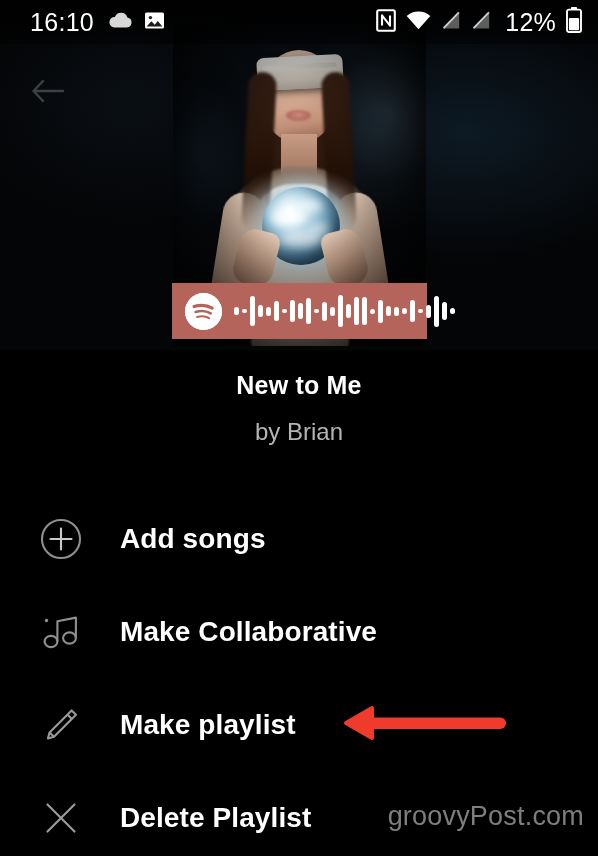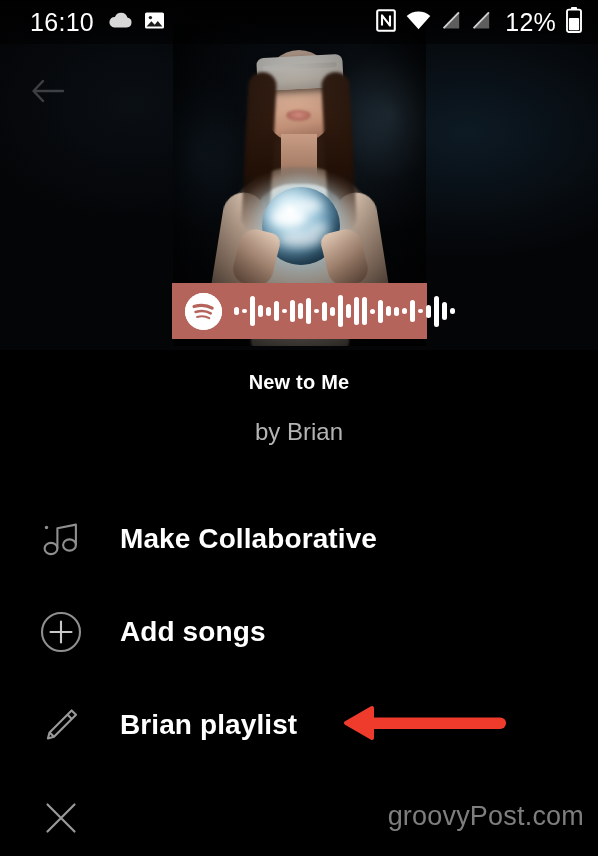--- a/index.html
+++ b/index.html
@@ -229,21 +229,21 @@
     margin-right:12px;
   }
   .bars { display:flex; align-items:center; gap:3px; height:40px; }
   .bar { width:5px; background:#fff; border-radius:2.5px; }
 
   
   .playlist-title {
     position:absolute; top:371px; left:0; width:598px;
     text-align:center;
     color:#ffffff;
-    font-size:20px; font-weight:700;
+    font-size:25px; font-weight:700;
     letter-spacing:0.2px;
   }
   .playlist-owner {
     position:absolute; top:418px; left:0; width:598px;
     text-align:center;
     color:#b4b4b4;
     font-size:24px; font-weight:400;
   }
 
   
@@ -424,56 +424,57 @@
   </div>
 
   <div class="playlist-title">New to Me</div>
   <div class="playlist-owner">by Brian</div>
 
   <div class="menu">
 
     <div class="menu-item">
       <span class="menu-icon">
         <svg width="44" height="44" viewBox="0 0 44 44">
+          <circle cx="22" cy="22" r="19" fill="none" stroke="#8f8f8f" stroke-width="2.1"></circle>
+          <path d="M22 11.5v21M11.5 22h21" stroke="#c9c9c9" stroke-width="2.1" stroke-linecap="round"></path>
+        </svg>
+      </span>
+      <span class="menu-label">Add songs</span>
+    </div>
+
+    <div class="menu-item">
+      <span class="menu-icon">
+        <svg width="44" height="44" viewBox="0 0 44 44">
           <ellipse cx="12" cy="31.5" rx="6.4" ry="5.6" fill="none" stroke="#8f8f8f" stroke-width="2.1"></ellipse>
           <ellipse cx="30.5" cy="28" rx="6.4" ry="5.6" fill="none" stroke="#8f8f8f" stroke-width="2.1"></ellipse>
           <path d="M18.4 31.5V11.2l18.5-3.6V28" fill="none" stroke="#8f8f8f" stroke-width="2.1" stroke-linejoin="round"></path>
           <circle cx="7.5" cy="10.5" r="1.7" fill="#8f8f8f"></circle>
         </svg>
       </span>
       <span class="menu-label">Make Collaborative</span>
-    </div>
-
-    <div class="menu-item">
-      <span class="menu-icon">
-        <svg width="44" height="44" viewBox="0 0 44 44">
-          <circle cx="22" cy="22" r="19" fill="none" stroke="#8f8f8f" stroke-width="2.1"></circle>
-          <path d="M22 11.5v21M11.5 22h21" stroke="#c9c9c9" stroke-width="2.1" stroke-linecap="round"></path>
-        </svg>
-      </span>
-      <span class="menu-label">Add songs</span>
     </div>
 
     <div class="menu-item">
       <span class="menu-icon">
         <svg width="44" height="44" viewBox="0 0 44 44">
           <path d="M32.6 7.4l4.4 4.4-22 22-6.1 1.7 1.7-6.1z" fill="none" stroke="#9a9a9a" stroke-width="2.1" stroke-linejoin="round"></path>
           <path d="M28.4 11.6l4.4 4.4" stroke="#9a9a9a" stroke-width="2.1"></path>
           <path d="M10.6 29.4l4.4 4.4" stroke="#9a9a9a" stroke-width="2.1"></path>
         </svg>
       </span>
-      <span class="menu-label">Brian playlist</span>
+      <span class="menu-label">Make playlist</span>
     </div>
 
     <div class="menu-item">
       <span class="menu-icon">
         <svg width="44" height="44" viewBox="0 0 44 44">
           <path d="M8.5 8.5l27 27M35.5 8.5l-27 27" stroke="#9a9a9a" stroke-width="2.2" stroke-linecap="round"></path>
         </svg>
       </span>
+      <span class="menu-label">Delete Playlist</span>
     </div>
 
   </div>
 
   <div class="annot-arrow">
     <svg width="212" height="40" viewBox="0 0 212 40">
       <path d="M48 20L74 5v30z" fill="#ee3b2b"></path>
       <rect x="70" y="14.4" width="138" height="11.5" rx="5.7" fill="#ee3b2b"></rect>
       <path d="M48 20L74 5v30z" fill="none" stroke="#ee3b2b" stroke-width="4" stroke-linejoin="round"></path>
     </svg>

